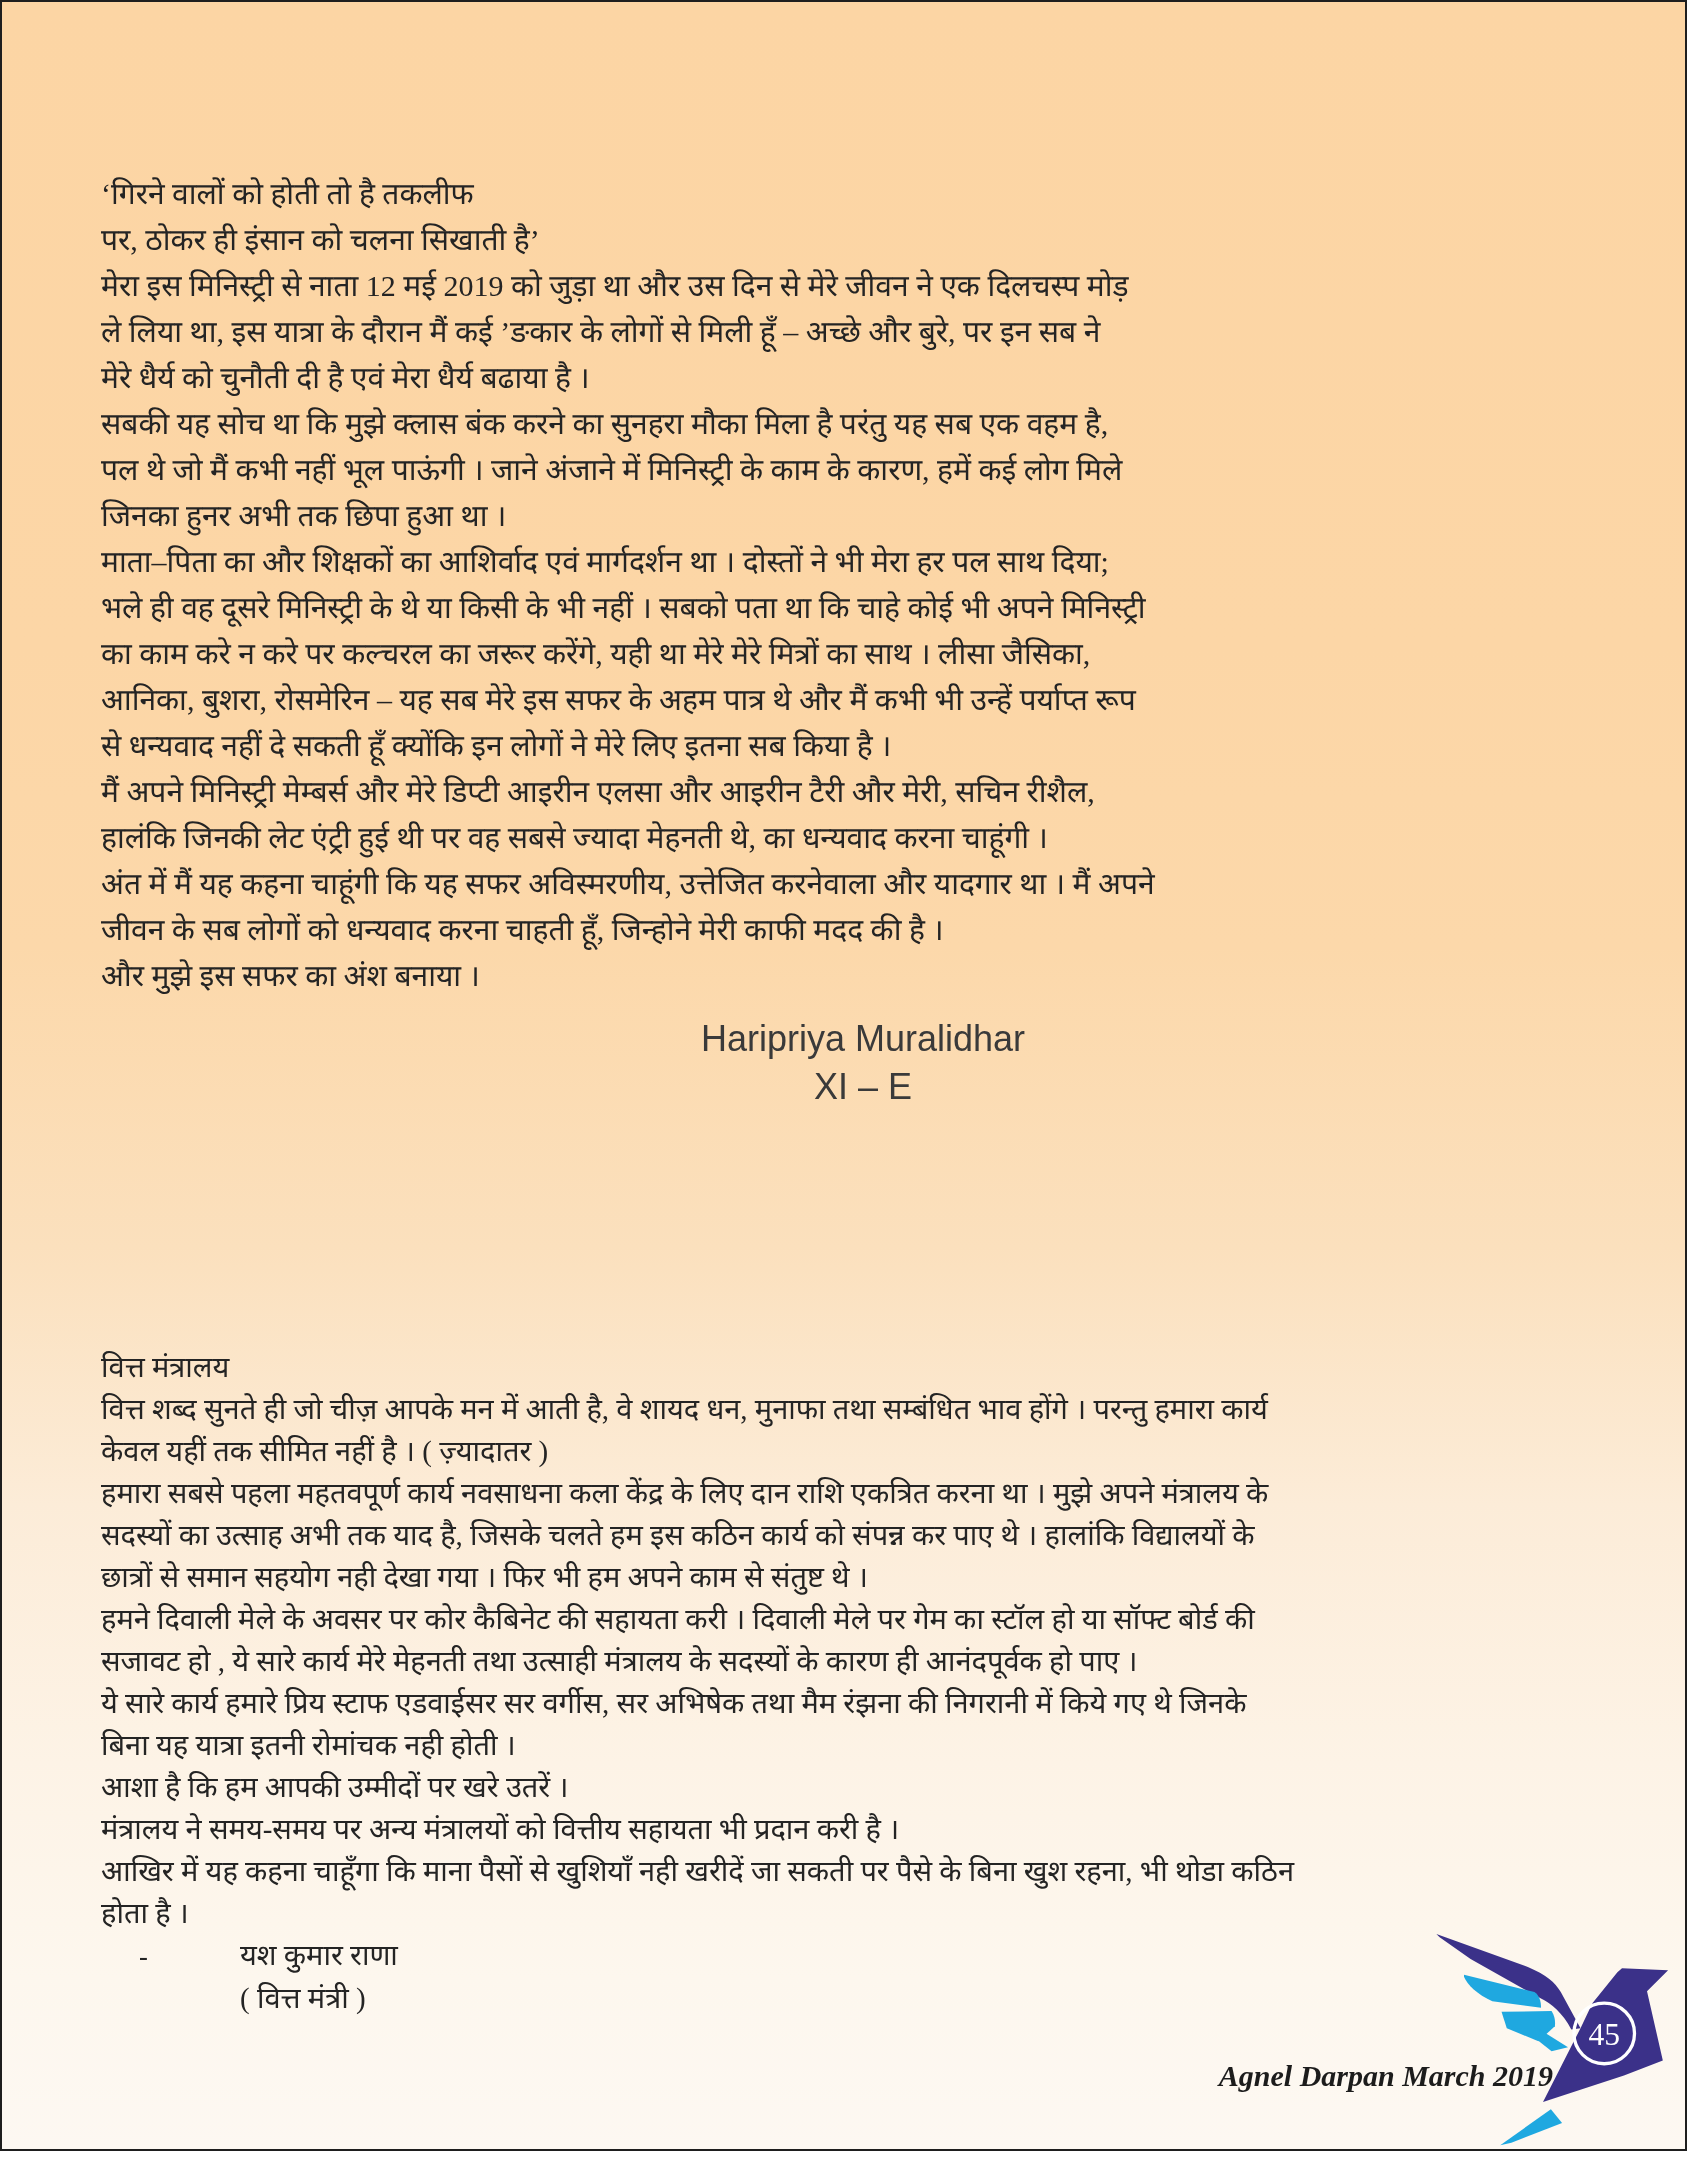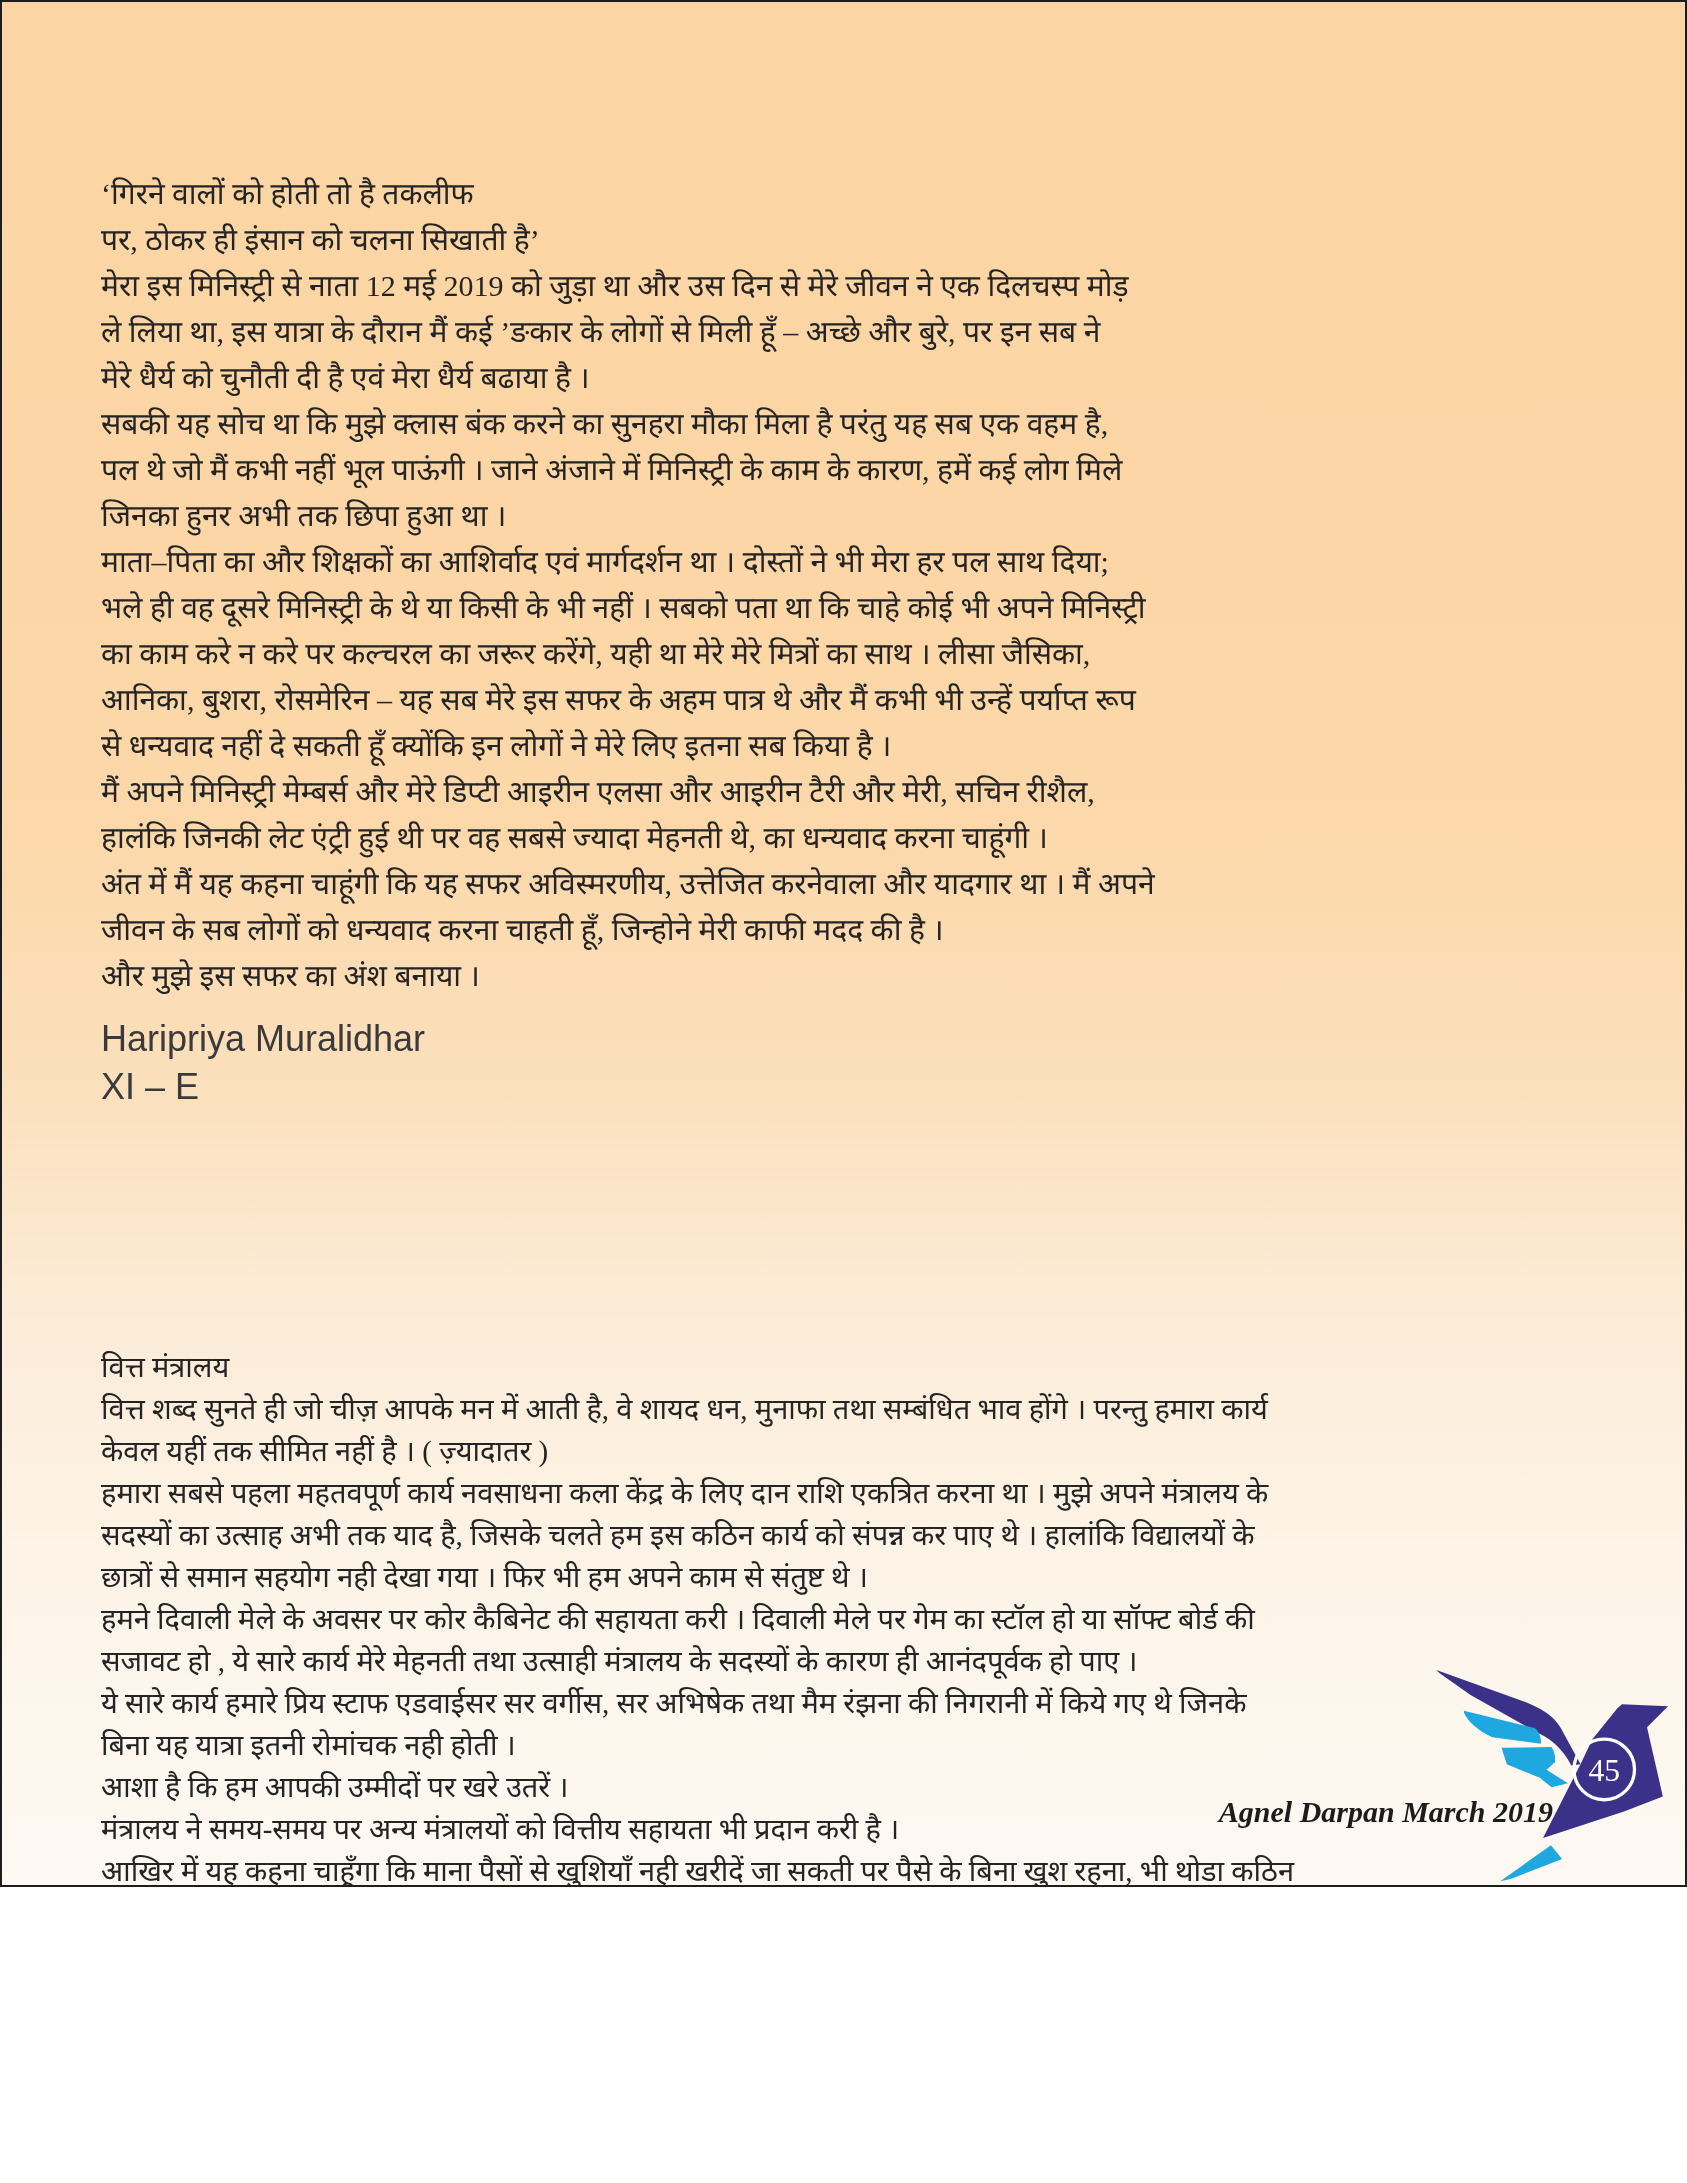--- a/index.html
+++ b/index.html
@@ -1,21 +1,21 @@
 <!DOCTYPE html>
 <html style="font-size:10.6px"><head>
 <meta charset="utf-8">
 <style>
   html, body { margin: 0; padding: 0; }
   body { width: 1687px; height: 2183px; }
 
   .page {
     position: relative;
     width: 1687px;
-    height: 1887px;
+    height: 2151px;
     box-sizing: border-box;
     border: 2.6px solid #1e1e1e;
     background: linear-gradient(180deg,
       #fcd5a4 0%, #fcd6a6 30%, #fcd8aa 44%,
       #fbe0bd 58%, #fcecd8 70%, #fdf3e6 82%,
       #fdf7ee 92%, #fdf8f2 100%);
     overflow: hidden;
     font-family: "Liberation Serif", serif;
     color: #242424;
   }
@@ -28,20 +28,21 @@
     line-height: 46px;
   }
   .article1 .rline { white-space: nowrap; }
 
   .author-block {
     margin-top: 16px;
     font-family: "Liberation Sans", sans-serif;
     font-size: 36px;
     line-height: 48px;
     color: #3a3a3a;
+    text-align: center;
   }
 
   
   .article2 {
     position: absolute;
     top: 1344px; left: 99px; right: 66px;
     font-size: 29px;
     line-height: 42px;
   }
   .article2 .rline { white-space: nowrap; }

